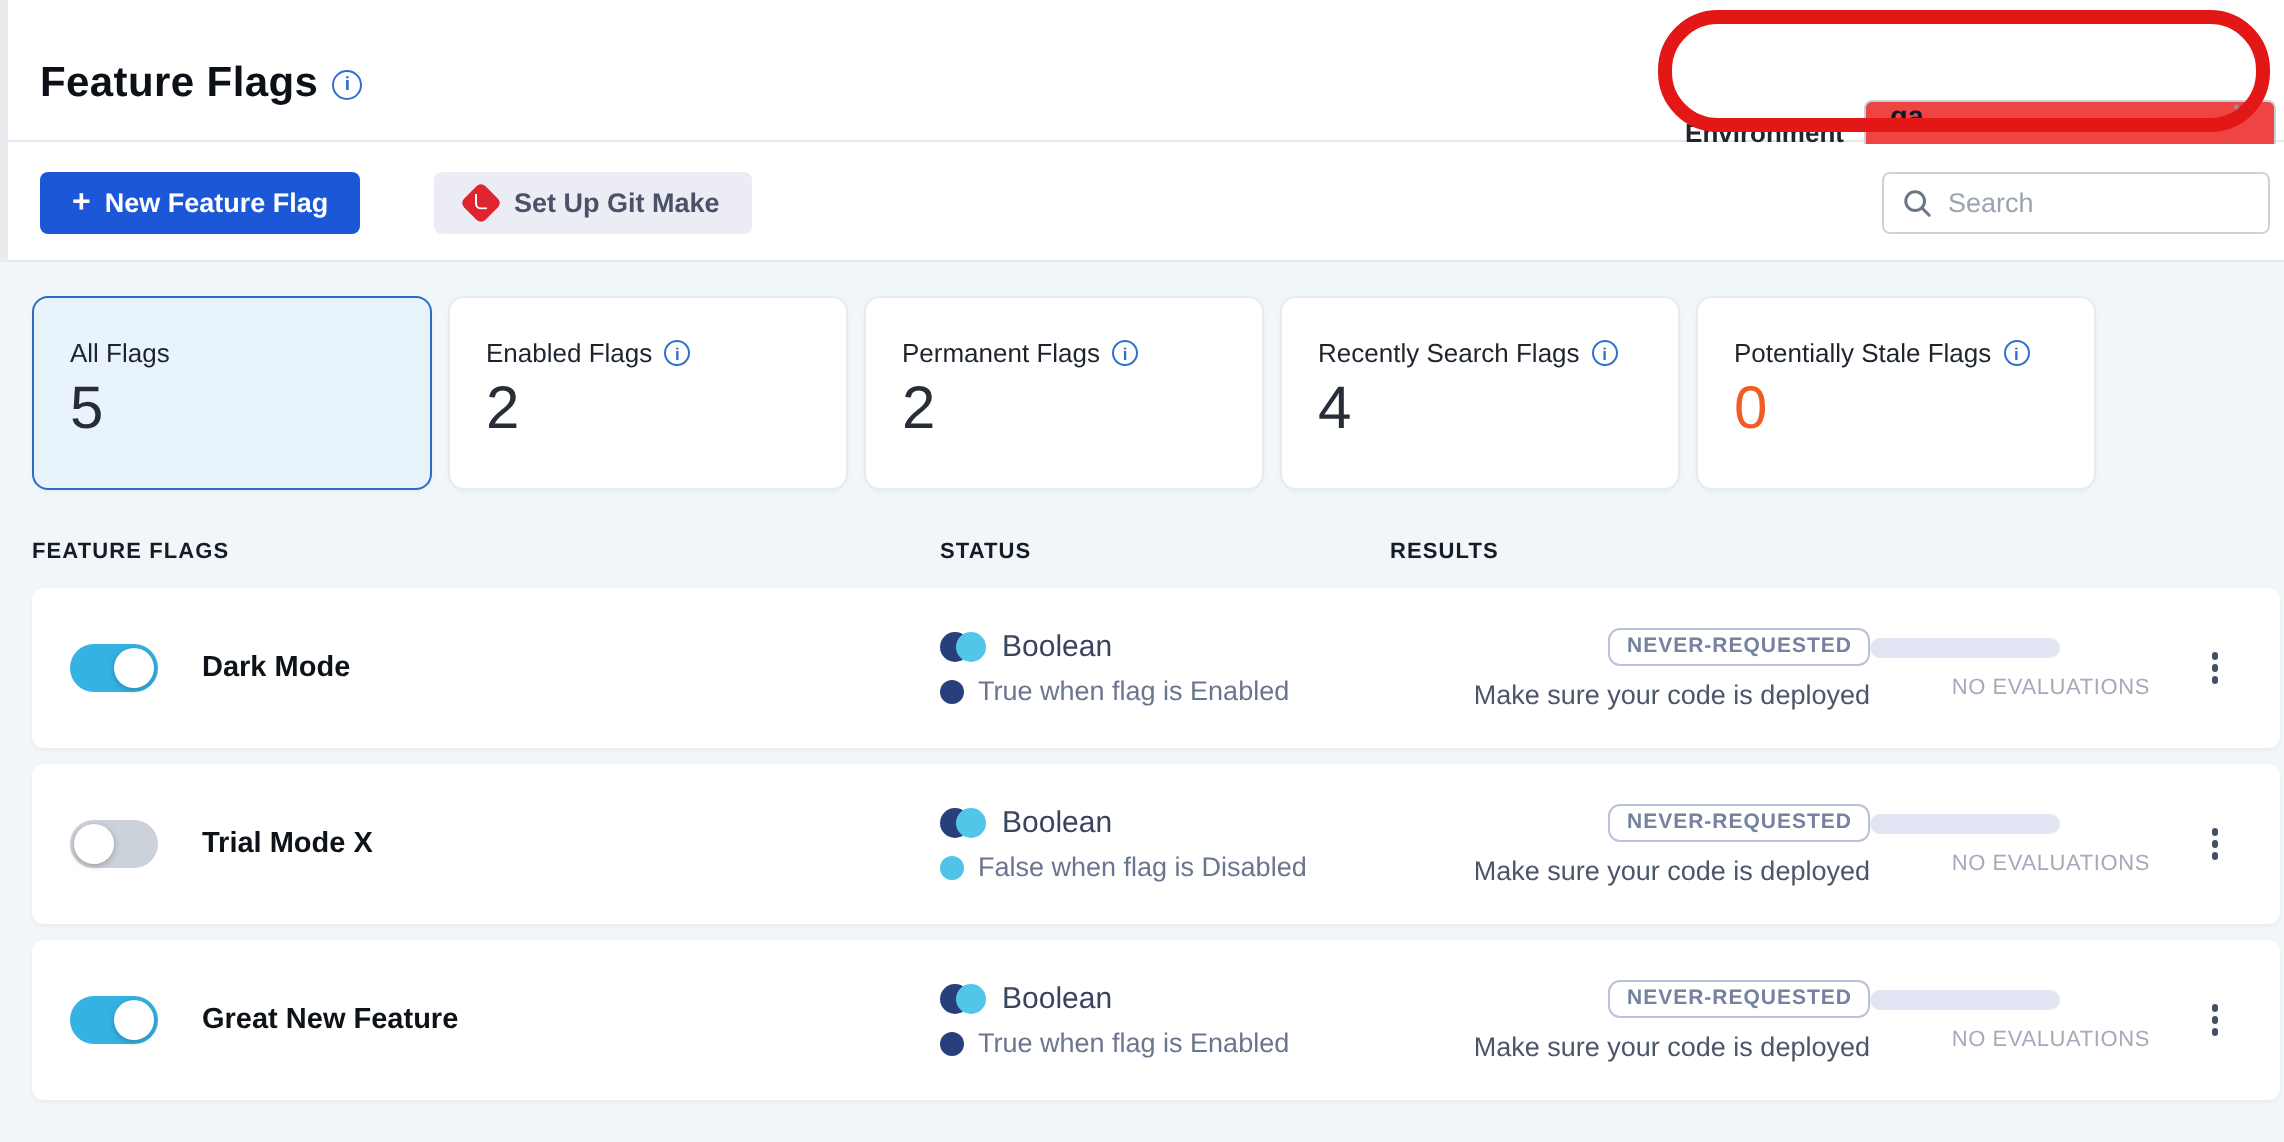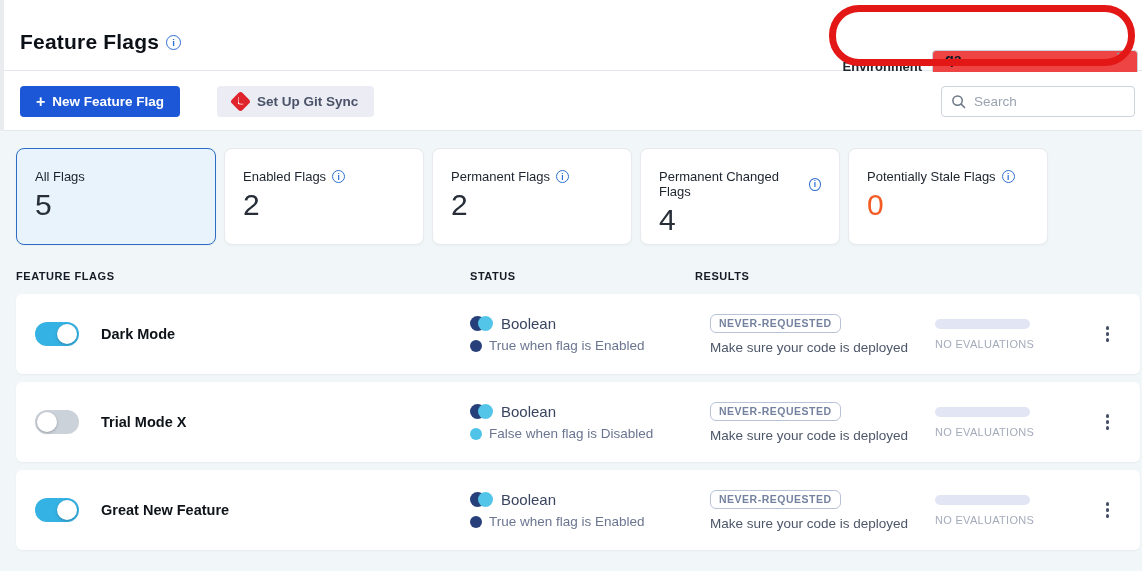--- a/index.html
+++ b/index.html
@@ -46,21 +46,21 @@
   .stat-value { margin-top:4px; font-size:30px; color:#272e38; font-weight:400; }
 
   .table-head { position:absolute; left:16px; top:139px; right:14px; display:flex; }
   .th { font-size:11px; font-weight:700; color:#161c26; letter-spacing:.55px; }
   .col-flag { width:454px; }
   .col-details { width:240px; }
   .col-status { width:225px; }
   .col-results { width:140px; }
   .col-menu { flex:1; }
 
-  .rows { position:absolute; left:16px; top:163px; right:2px; }
+  .rows { position:absolute; left:16px; top:163px; right:2px;text-align:right; }
   .flag-row { display:flex; align-items:center; height:80px; background:#fff; border-radius:6px; margin-bottom:8px; box-shadow:0 1px 2px rgba(20,40,60,.05); }
   .cell-flag { width:454px; display:flex; align-items:center; }
   .toggle { position:relative; width:44px; height:24px; border-radius:12px; background:#ccd2da; margin-left:19px; cursor:pointer; flex:none; transition:background .15s; }
   .toggle .knob { position:absolute; left:2px; top:2px; width:20px; height:20px; border-radius:50%; background:#fff; box-shadow:0 1px 3px rgba(0,0,0,.25); }
   .toggle.on { background:#35b2e4; }
   .toggle.on .knob { left:auto; right:2px; }
   .flag-name { margin-left:22px; font-size:14.5px; font-weight:600; color:#0e1319; }
 
   .cell-details { width:240px; }
   .type-line { display:flex; align-items:center; gap:8px; }
@@ -106,21 +106,21 @@
 
   <div class="annotation"></div>
 
   <div class="toolbar">
     <button class="btn-primary">
       <span class="plus">+</span>
       <span>New Feature Flag</span>
     </button>
     <button class="btn-git">
       <span class="git-diamond"></span>
-      <span>Set Up Git Sync</span>
+      <span>Set Up Git Make</span>
     </button>
     <div class="search-box">
       <svg class="search-icon" viewBox="0 0 16 16" fill="none">
         <circle cx="7" cy="7" r="5" stroke="#6b7685" stroke-width="1.6"></circle>
         <line x1="10.8" y1="10.8" x2="14.5" y2="14.5" stroke="#6b7685" stroke-width="1.6" stroke-linecap="round"></line>
       </svg>
       <input type="text" placeholder="Search" style="">
     </div>
   </div>
 
@@ -142,21 +142,21 @@
       </div>
       <div class="stat-card">
         <div class="stat-label-row">
           <span class="stat-label">Permanent Flags</span>
           <span class="info-icon small">i</span>
         </div>
         <div class="stat-value">2</div>
       </div>
       <div class="stat-card">
         <div class="stat-label-row">
-          <span class="stat-label">Permanent Changed Flags</span>
+          <span class="stat-label">Recently Search Flags</span>
           <span class="info-icon small">i</span>
         </div>
         <div class="stat-value">4</div>
       </div>
       <div class="stat-card">
         <div class="stat-label-row">
           <span class="stat-label">Potentially Stale Flags</span>
           <span class="info-icon small">i</span>
         </div>
         <div class="stat-value" style="color: rgb(242, 91, 35);">0</div>

